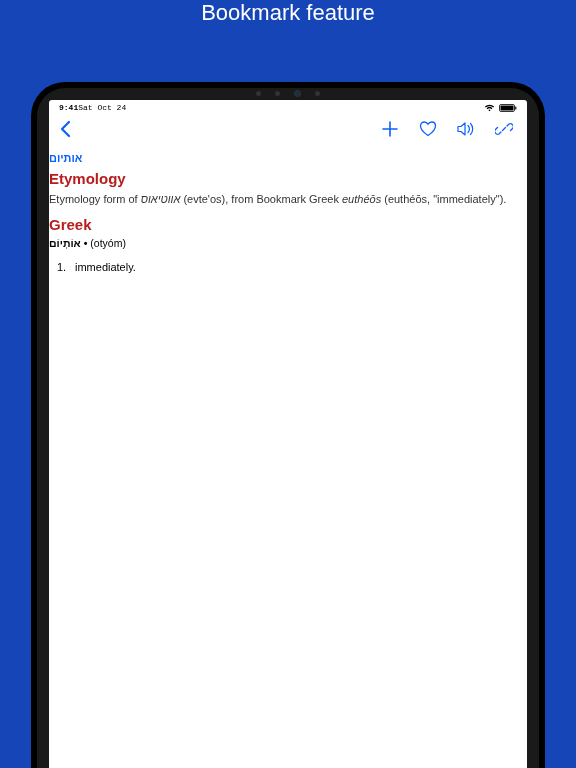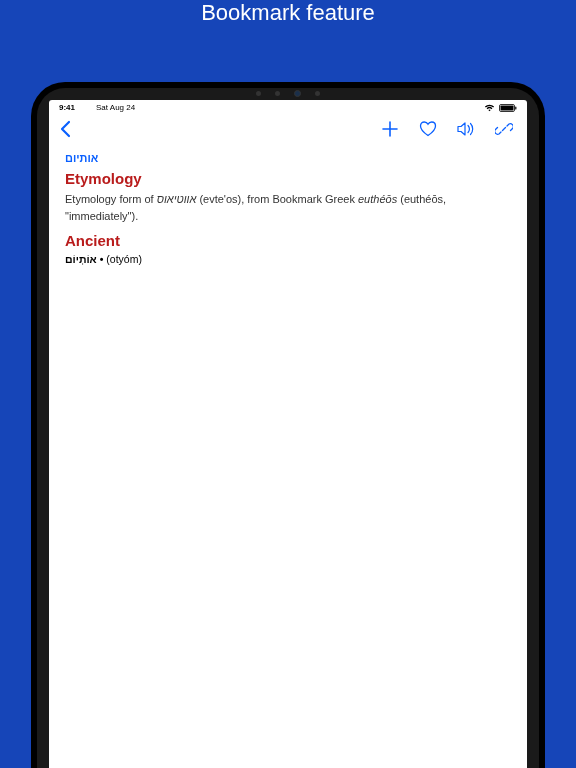--- a/index.html
+++ b/index.html
@@ -70,21 +70,22 @@
       display: flex;
       justify-content: space-between;
       align-items: center;
       padding: 3px 10px 2px 10px;
       font-size: 8px;
       color: #000;
     }
     .status-left {
       display: flex;
       align-items: center;
-      gap: 21px;
+      gap: 0;
+      font-family: Liberation Mono, monospace;
     }
     .status-right {
       display: flex;
       align-items: center;
       gap: 4px;
     }
     .wifi-icon, .battery-icon {
       display: inline-flex;
       align-items: center;
     }
@@ -106,21 +107,21 @@
       color: #0a60ff;
     }
     .nav-icon {
       display: flex;
       align-items: center;
       justify-content: center;
       width: 18px;
       height: 18px;
     }
     .content {
-      padding: 6px 16px;
+      padding: 6px 0;
     }
     .headword {
       color: #0a60ff;
       font-size: 11px;
       font-weight: 700;
       direction: rtl;
       text-align: left;
       margin-bottom: 6px;
     }
     .section-title {
@@ -166,21 +167,21 @@
       <span class="camera-dot"></span>
       <span class="camera-dot"></span>
       <span class="camera-lens"></span>
       <span class="camera-dot"></span>
     </div>
     <div class="screen">
 
       <div class="status-bar">
         <div class="status-left">
           <span style="font-weight:600;">9:41</span>
-          <span>Sat Aug 24</span>
+          <span>Sat Oct 24</span>
         </div>
         <div class="status-right">
           <span class="wifi-icon">
             <svg width="11" height="8" viewBox="0 0 11 8">
                 <path d="M5.5 7.2 L4.3 6 A1.7 1.7 0 0 1 6.7 6 Z M2.6 4.3 A4.1 4.1 0 0 1 8.4 4.3 L7.5 5.2 A2.8 2.8 0 0 0 3.5 5.2 Z M0.9 2.6 A6.5 6.5 0 0 1 10.1 2.6 L9.2 3.5 A5.2 5.2 0 0 0 1.8 3.5 Z" fill="#000"></path>
               </svg>
           </span>
           <span class="battery-icon">
             <svg width="18" height="8" viewBox="0 0 18 8">
                 <rect x="0.5" y="0.5" width="15" height="7" rx="1.5" fill="none" stroke="#000" stroke-width="0.8"></rect>
@@ -223,22 +224,27 @@
       </div>
 
       <div class="content">
         <div class="headword">אותיום</div>
 
         <div class="section-title">Etymology</div>
         <div class="etymology-text">
           <span>Etymology form of </span><span class="italic">אווטיאוס</span><span> (evte'os), from Bookmark Greek </span><span class="italic">euthéōs</span><span> (euthéōs, "immediately").</span>
         </div>
 
-        <div class="section-title">Ancient</div>
+        <div class="section-title">Greek</div>
         <div class="adverb-line">
           <span class="adverb-bold">אוֹתְיוֹם •</span><span> (otyóm)</span>
         </div>
 
+        <div class="def-list">
+          <div>
+            <span class="def-num">1.</span><span>immediately.</span>
+          </div>
+        </div>
       </div>
 
     </div>
   </div>
 </div>
 
 </body></html>

